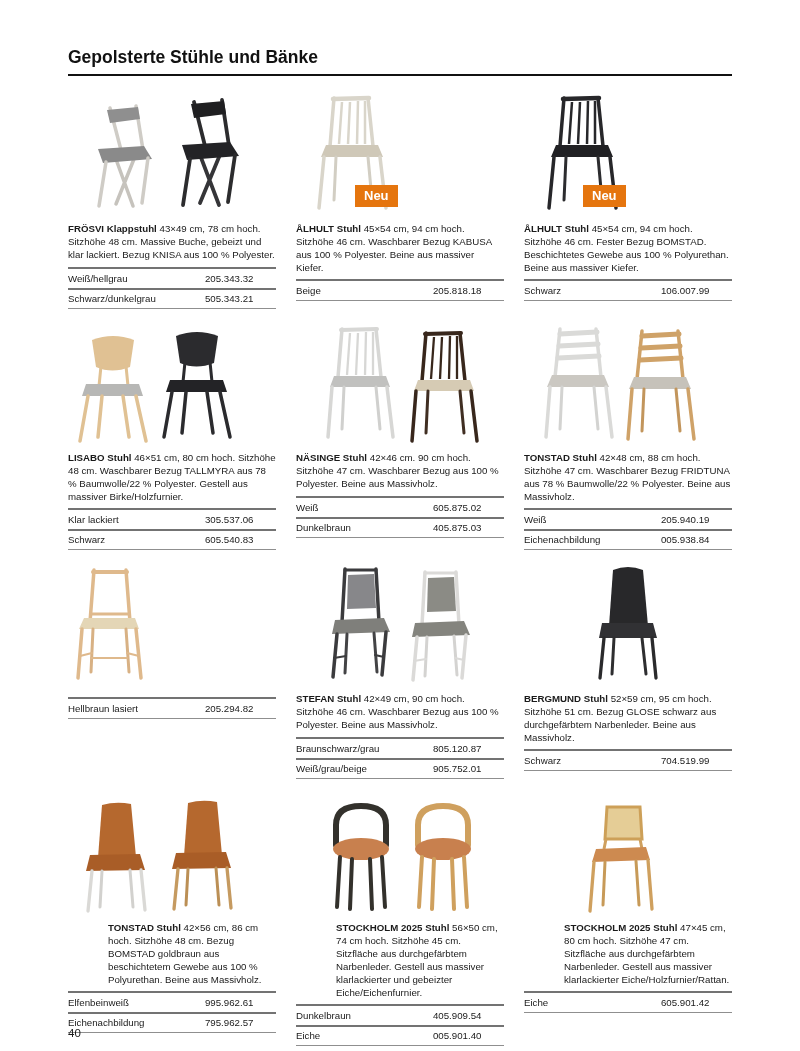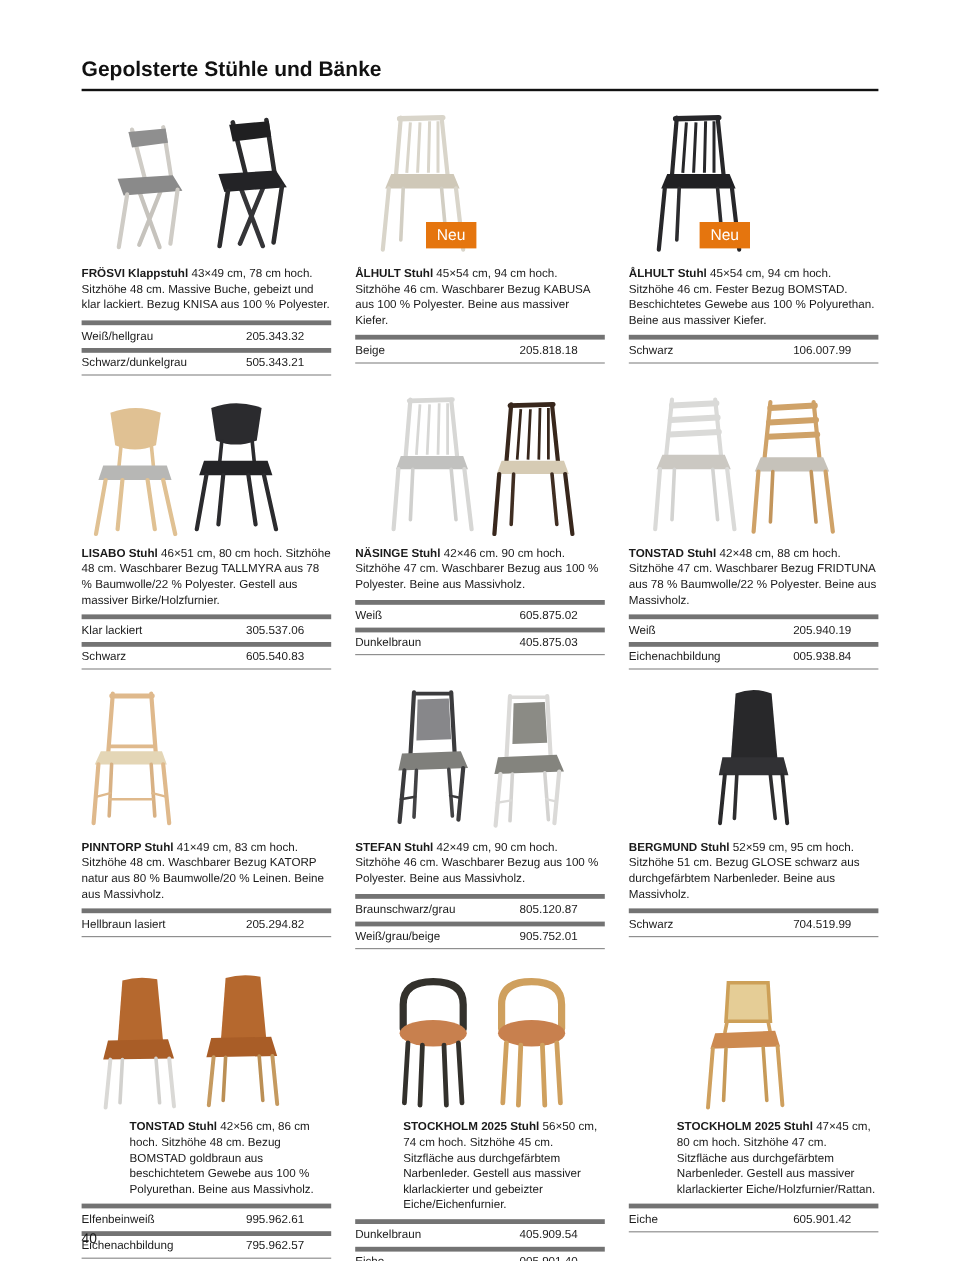--- a/index.html
+++ b/index.html
@@ -11,27 +11,27 @@
   .breadcrumb{font-size:11px;color:#1a1a1a;}
   .page-title{font-size:17.5px;font-weight:700;margin:27px 0 6px 0;color:#111;}
   .rule{height:2px;background:#111;margin-bottom:16px;}
   .grid{display:grid;grid-template-columns:repeat(3,1fr);column-gap:20px;}
   .cell{display:flex;flex-direction:column;margin-bottom:12px;}
   .img{height:122px;position:relative;margin-bottom:8px;}
   .img svg{display:block;}
   .badge{
     position:absolute;left:59px;top:93px;
     background:var(--accent,#e5750e);color:#fff;
-    font-weight:400;font-size:13px;line-height:1;padding:4px 9px 5px 9px;
+    font-weight:700;font-size:13px;line-height:1;padding:4px 9px 5px 9px;
   }
   .desc{font-size:9.7px;line-height:13px;margin:0;min-height:40px;color:#1a1a1a;}
   .desc b{font-weight:700;}
   .desc.tall{min-height:54px;margin-left:40px;}
   .vtable{margin-top:5px;}
-  .vrow{display:flex;align-items:baseline;font-size:9.7px;line-height:12px;padding:3.5px 0 3px 0;border-top:4px solid #737373;}
+  .vrow{display:flex;align-items:baseline;font-size:9.7px;line-height:12px;padding:3.5px 0 3px 0;border-top:2px solid #737373;}
   .vrow:last-child{border-bottom:1px solid #8f8f8f;}
   .vlabel{flex:0 0 55%;}
   .vnum{flex:1;text-align:center;}
   .pagenum{position:absolute;left:68px;bottom:12px;font-size:11.5px;color:#1a1a1a;}
 </style>
 </head>
 <body>
 
 <div class="page">
 
@@ -239,24 +239,20 @@
             <path d="M20,4 L16,56 M52,4 L56,56" stroke="#dfb98c" stroke-width="3.5" fill="none" stroke-linecap="round"></path>
             <path d="M19,6 L53,6" stroke="#dfb98c" stroke-width="4" fill="none" stroke-linecap="round"></path>
             <path d="M18,48 L54,48" stroke="#dfb98c" stroke-width="3" fill="none" stroke-linecap="round"></path>
             <path d="M10,52 L61,52 L65,63 L5,63 Z" fill="#e4d6b6"></path>
             <path d="M19,63 L17,106 M52,63 L55,106" stroke="#d8b184" stroke-width="3" fill="none" stroke-linecap="round"></path>
             <path d="M8,63 L4,112 M62,63 L67,112" stroke="#dfb98c" stroke-width="3.5" fill="none" stroke-linecap="round"></path>
             <path d="M6,90 L18,87 M53,87 L65,90 M17,92 L53,92" stroke="#dfb98c" stroke-width="2" fill="none" stroke-linecap="round"></path>
           </g>
         </svg>
       </div>
-      <p class="desc">
-        <b>PINNTORP Stuhl</b>
-        <span>41×49 cm, 83 cm hoch. Sitzhöhe 48 cm. Waschbarer Bezug KATORP natur aus 80 % Baumwolle/20 % Leinen. Beine aus Massivholz.</span>
-      </p>
       <div class="vtable">
         <div class="vrow">
           <span class="vlabel">Hellbraun lasiert</span>
           <span class="vnum">205.294.82</span>
         </div>
       </div>
     </div>
 
     <div class="cell">
       <div class="img">

